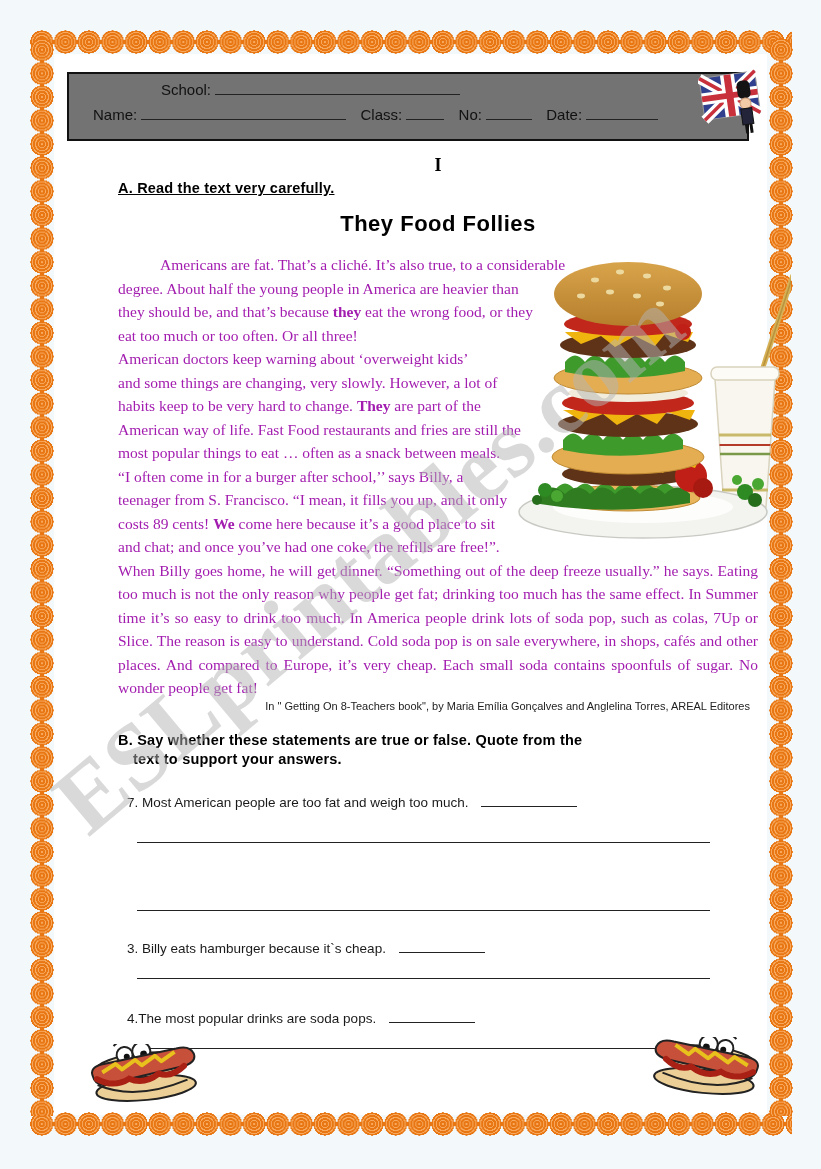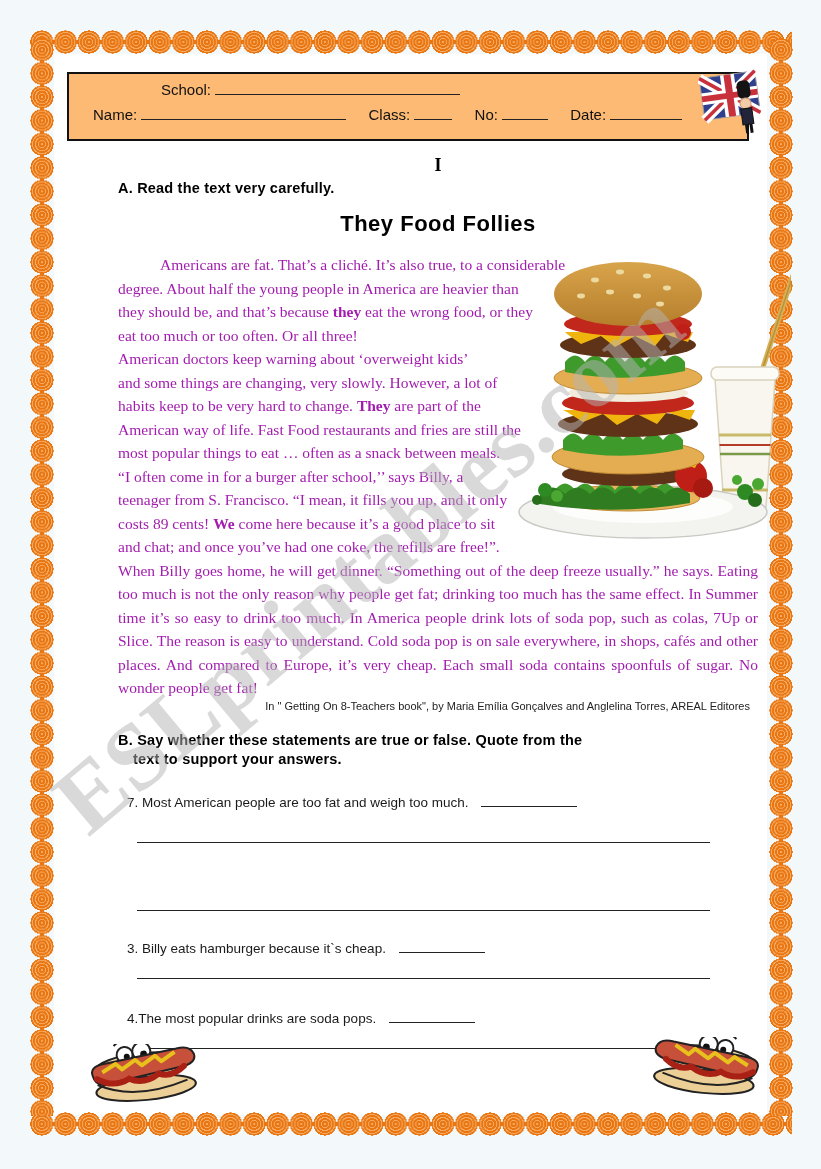--- a/index.html
+++ b/index.html
@@ -26,38 +26,38 @@
   .bstrip.h{height:24px;background-size:23.6px 24px;background-repeat:repeat-x;}
   .bstrip.v{width:24px;background-size:24px 23.6px;background-repeat:repeat-y;}
   .b-top{left:30px;top:30px;width:762px;}
   .b-bottom{left:30px;top:1112px;width:762px;}
   .b-left{left:30px;top:38px;height:1078px;}
   .b-right{left:769px;top:38px;height:1078px;}
 
   
   .header-box{
     position:absolute;left:67px;top:72px;width:678px;height:65px;
-    border:2px solid #111;background:#fdba74;font-size:15px;color:#111;
+    border:2px solid #111;background:#737373;font-size:15px;color:#111;
   }
   .hb-row1{position:absolute;left:92px;top:7px;}
   .hb-row2{position:absolute;left:8px;top:32px;white-space:nowrap;}
   .blank{display:inline-block;border-bottom:1.2px solid #222;height:13px;vertical-align:baseline;}
   .bw-school{width:245px;} .bw-name{width:205px;} .bw-class{width:38px;}
   .bw-no{width:46px;} .bw-date{width:72px;}
-  .hb-row2 .lbl{margin-left:18px;}
+  .hb-row2 .lbl{margin-left:10px;}
   .hb-row2 .lbl:first-child{margin-left:16px;}
 
   
   .flag{position:absolute;left:698px;top:66px;width:72px;height:78px;}
 
   
   .sec-i{position:absolute;left:118px;top:155px;width:640px;text-align:center;
     font-family:"Liberation Serif",serif;font-weight:bold;font-size:18px;color:#000;}
   .head-a{position:absolute;left:118px;top:180px;font-weight:bold;font-size:14.5px;
-    letter-spacing:.2px;color:#000;}
+    letter-spacing:.2px;color:#000;text-decoration:underline;}
   .title{position:absolute;left:118px;top:211px;width:640px;text-align:center;
     font-weight:bold;font-size:22px;color:#000;letter-spacing:.5px;}
 
   
   .article{position:absolute;left:118px;top:253px;width:640px;
     font-family:"Liberation Serif",serif;font-size:15.5px;color:#a21caf;z-index:2;}
   .aline{height:23.5px;line-height:23.5px;white-space:nowrap;}
   .aline.indent{padding-left:42px;}
   .closing{line-height:23.5px;text-align:justify;}
   .source{position:absolute;left:180px;top:700px;width:570px;text-align:right;

